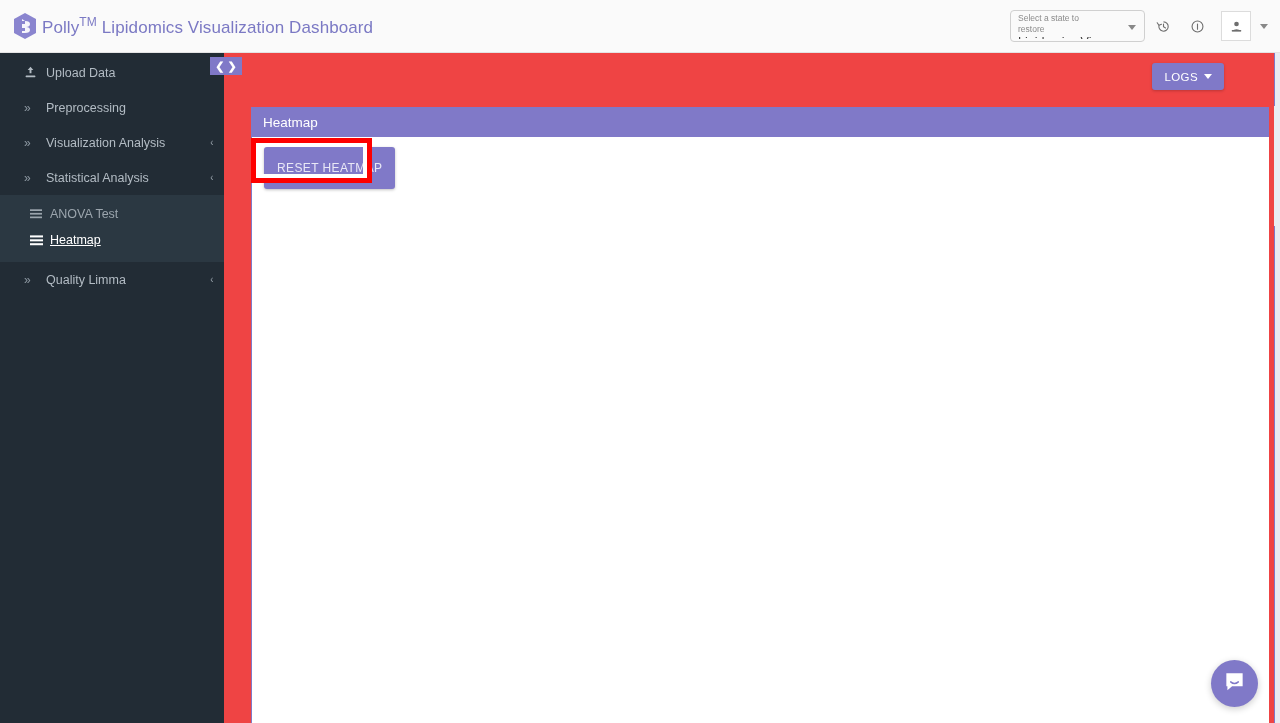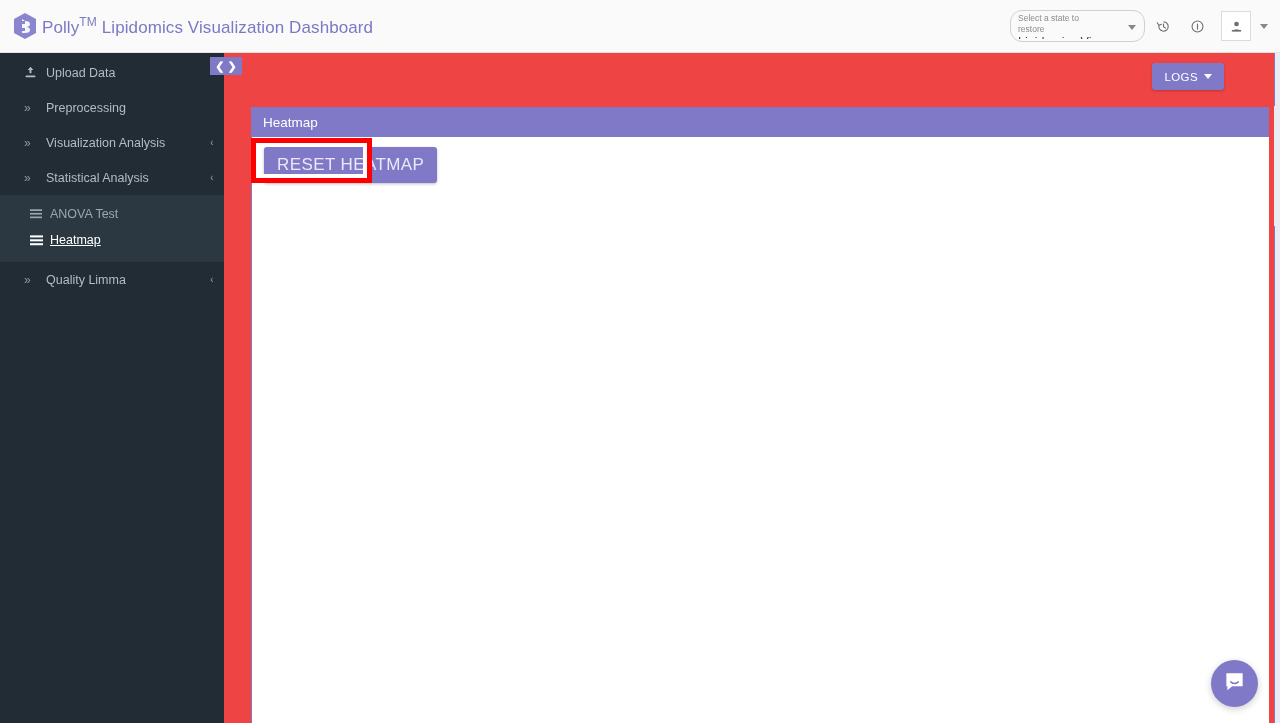--- a/index.html
+++ b/index.html
@@ -25,21 +25,21 @@
     font-size: 17px; color: #7b79c4; letter-spacing: .1px;
     margin-left: 4px; white-space: nowrap;
   }
   #brand-text sup { font-size: 12px; vertical-align: super; }
   #topbar-right {
     margin-left: auto; display: flex; align-items: center;
     padding-right: 10px; gap: 2px;
   }
   #state-select {
     width: 135px; height: 32px; border: 1px solid #d0d0d0;
-    border-radius: 12px; background: #fafafa;
+    border-radius: 4px; background: #fafafa;
     padding: 2px 37px 2px 7px; position: relative;
     display: flex; flex-direction: column; justify-content: center;
   }
   #state-select .lbl { font-size: 8.5px; color: #8a8a8a; line-height: 11px; }
   #state-select .val {
     font-size: 12.5px; color: #3b3b3b; line-height: 14px;
     white-space: nowrap; overflow: hidden;
   }
   .caret-dn {
     width: 0; height: 0; border-left: 4px solid transparent;
@@ -124,22 +124,22 @@
   }
   #panel-head {
     height: 30px; background: #8079c8; color: #fff;
     display: flex; align-items: center; padding-left: 11px;
     font-size: 13.5px;
   }
   #panel-body { position: relative; height: 586px; background: #fff; }
   #reset-btn {
     position: absolute; left: 12px; top: 10px;
     background: #8079c8; color: #e9e8f6; border: none;
-    border-radius: 3px; font-size: 17px; letter-spacing: .4px;
-    height: 36px; padding: 0 13px;
+    border-radius: 3px; font-size: 12px; letter-spacing: .4px;
+    height: 42px; padding: 0 13px;
     box-shadow: 0 1px 3px rgba(0,0,0,.25);
     font-family: "Liberation Sans", sans-serif;
   }
   
   #highlight {
     position: absolute; left: 251px; top: 138px;
     width: 121px; height: 45px;
     border: 5px solid #fe0000;
     z-index: 15; pointer-events: none;
   }

